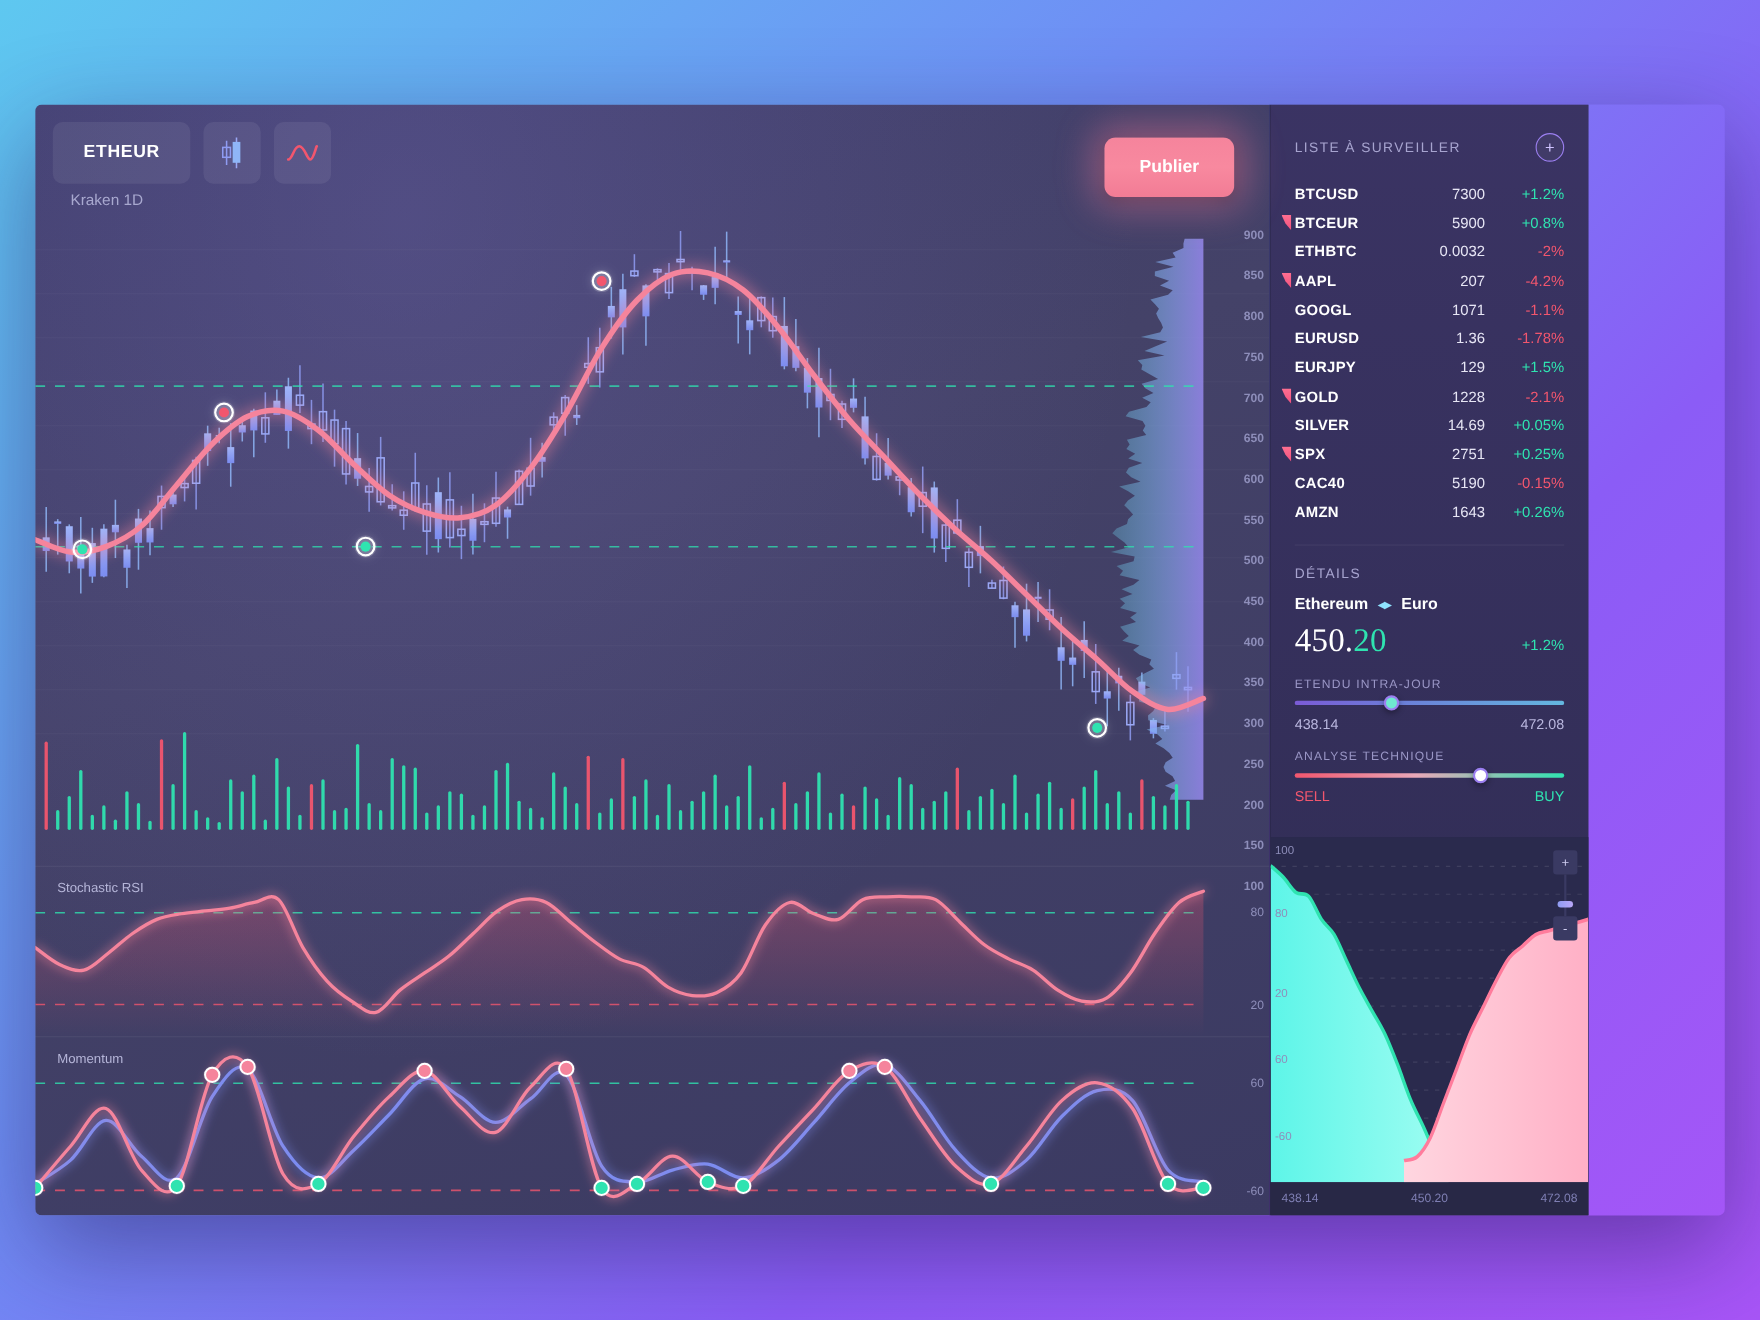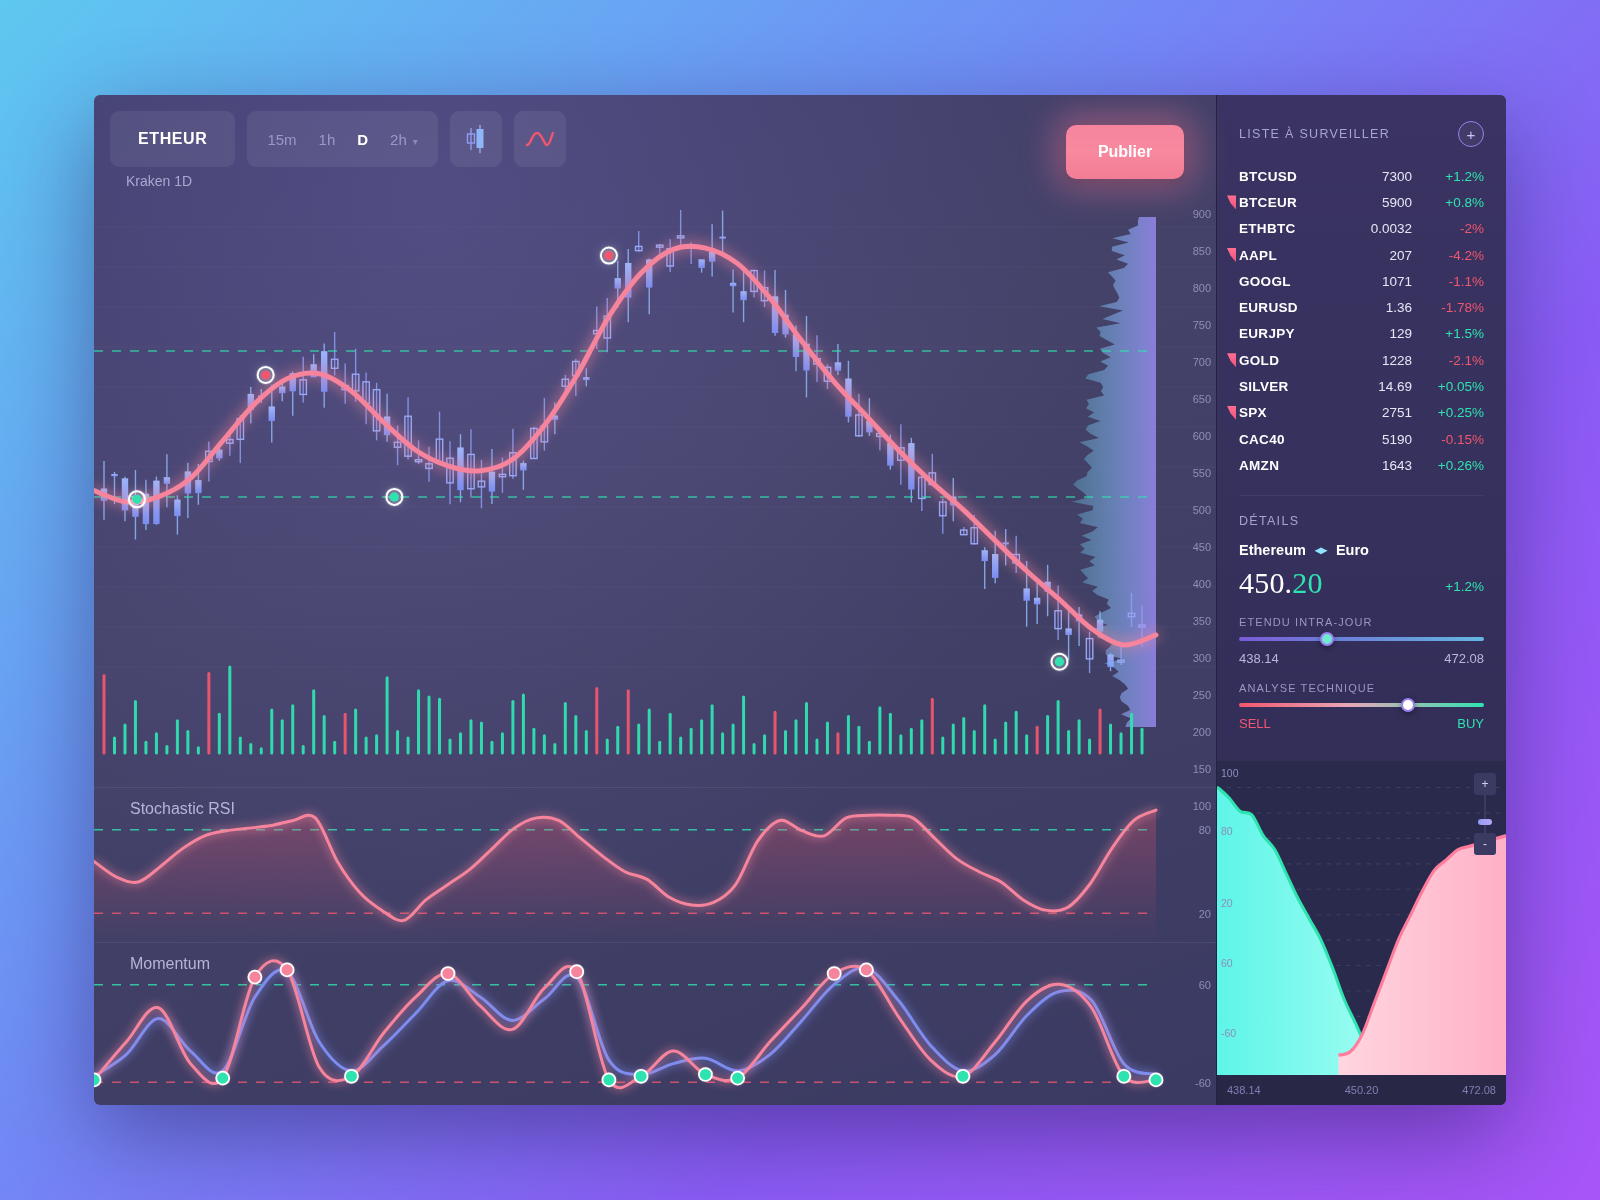--- a/index.html
+++ b/index.html
@@ -5,21 +5,21 @@
 <style>
   * { box-sizing: border-box; margin:0; padding:0; }
   html,body { width:1600px; height:1200px; overflow:hidden; }
   body {
     font-family: "Liberation Sans", sans-serif;
     background: linear-gradient(135deg, #5ec8f0 0%, #6f8ef5 38%, #8b5cf6 68%, #a855f7 100%);
     display:flex; align-items:center; justify-content:center;
   }
   .app {
     position:relative;
-    width:1412px; height:1010px;
+    width:1536px; height:1010px;
     border-radius:6px;
     overflow:hidden;
     display:flex;
     box-shadow: 0 30px 90px rgba(30,20,80,.45);
   }
   
   .chart-col { position:relative; width:1122px; height:100%;
     background: linear-gradient(160deg,#3f3d6b 0%, #444268 40%, #3b3a62 100%); }
   .chart-col:before{content:"";position:absolute;inset:0;
     background:radial-gradient(ellipse at 30% 10%, rgba(120,110,190,.30), transparent 60%);}
@@ -36,24 +36,24 @@
     position:absolute; right:16px; top:14px;
     width:118px; height:54px; border-radius:10px; border:0;
     background:linear-gradient(180deg,#f5849c 0%, #f8899f 50%, #f27c95 100%);
     color:#fff; font-size:16px; font-weight:bold; cursor:pointer;
     box-shadow:0 0 34px 10px rgba(244,120,150,.45), 0 4px 12px rgba(0,0,0,.25);
     font-family:"Liberation Sans",sans-serif;
   }
   .exch-label { position:absolute; top:78px; left:32px; font-size:14px; color:#a8a8cf; z-index:5;}
 
   .panel { position:absolute; left:0; right:0; }
-  .pricepanel { top:92px; height:600px; }
+  .pricepanel { top:92px; height:600px;font-weight:bold; }
   .stoch { top:692px; height:155px; border-top:1px solid rgba(255,255,255,.07);}
   .mom   { top:847px; height:163px; border-top:1px solid rgba(255,255,255,.07);}
-  .panel-title { position:absolute; left:36px; top:12px; font-size:16px; color:#b5b5d8; z-index:4;}
+  .panel-title { position:absolute; left:20px; top:12px; font-size:12px; color:#b5b5d8; z-index:4;}
 
   .axis { position:absolute; right:0; top:0; bottom:0; width:45px; z-index:5; }
   .axis span { position:absolute; right:5px; font-size:11px; color:#8e8eba; transform:translateY(-50%); }
 
   svg.plot { position:absolute; inset:0; width:100%; height:100%; }
 
   
   .side { width:290px; height:100%; background:#312e56; position:relative;
           border-left:1px solid rgba(0,0,0,.25); }
   .side:before{content:"";position:absolute;inset:0;
@@ -109,26 +109,20 @@
 </head>
 <body>
 
 <div class="app">
 
   <div class="chart-col">
 
     <div class="toolbar">
       <div class="tb-box sym">
         <span>ETHEUR</span>
-      </div>
-      <div class="tb-box tfs">
-        <span class="tf">15m</span>
-        <span class="tf">1h</span>
-        <span class="tf active">D</span>
-        <span class="tf"><span>2h</span><span class="caret">▾</span></span>
       </div>
       <div class="tb-box icon-btn">
         <svg width="22" height="30" viewBox="0 0 22 30">
           <line x1="6" y1="4" x2="6" y2="26" stroke="#8f9cf2" stroke-width="1.4"></line>
           <rect x="2.5" y="10" width="7" height="9" fill="none" stroke="#8f9cf2" stroke-width="1.4"></rect>
           <line x1="15" y1="1" x2="15" y2="29" stroke="#9aa8f5" stroke-width="1.4"></line>
           <rect x="11.5" y="5" width="7" height="19" fill="#8fb6f7"></rect>
         </svg>
       </div>
       <div class="tb-box icon-btn">

